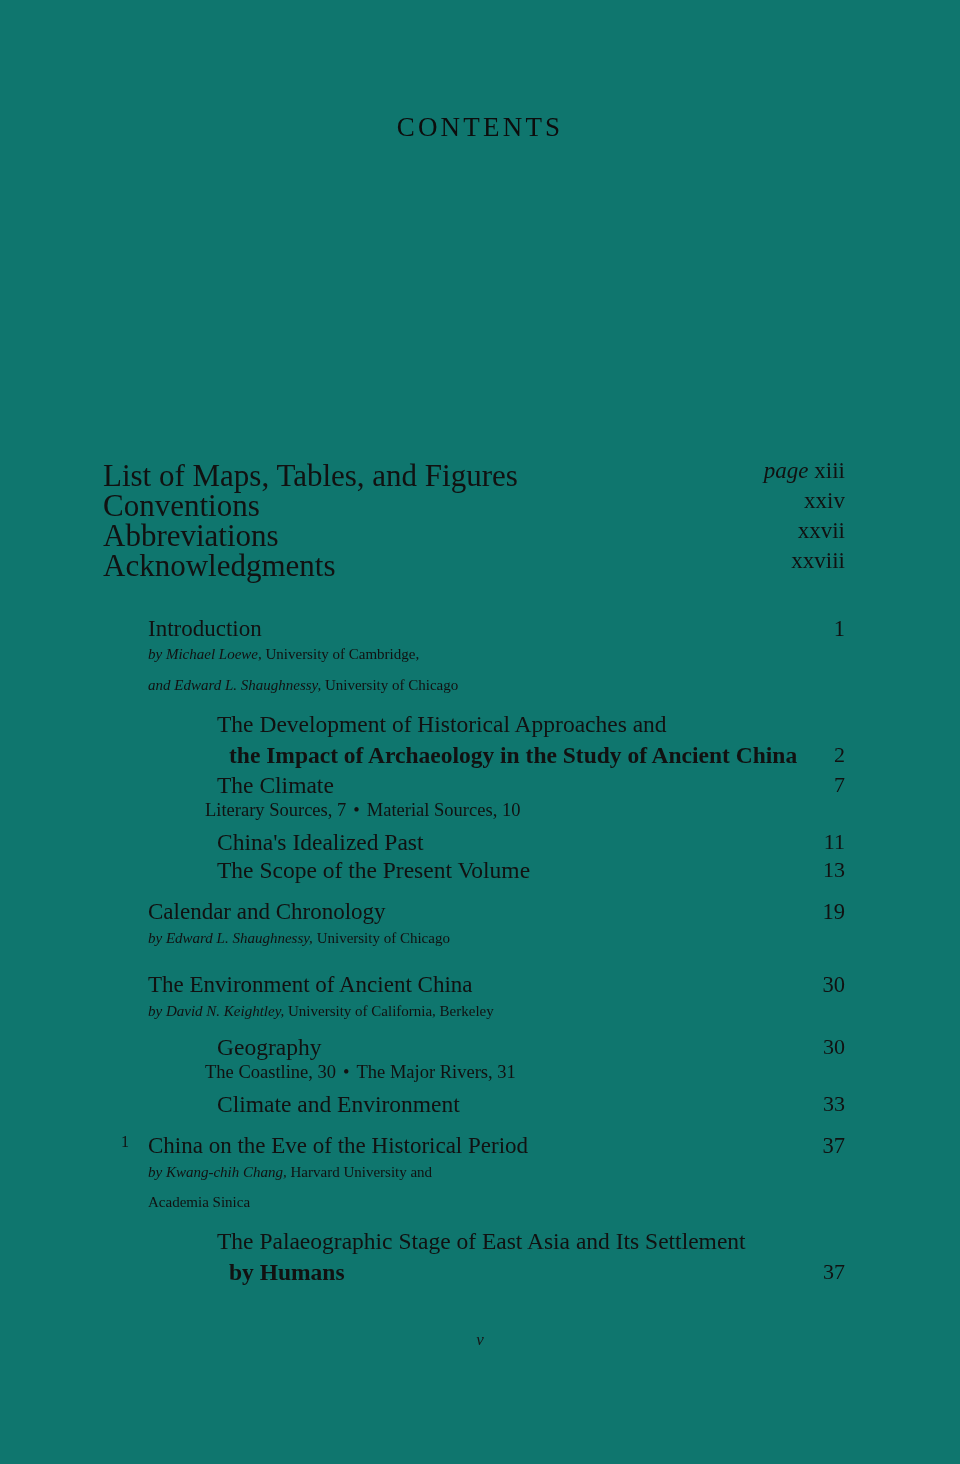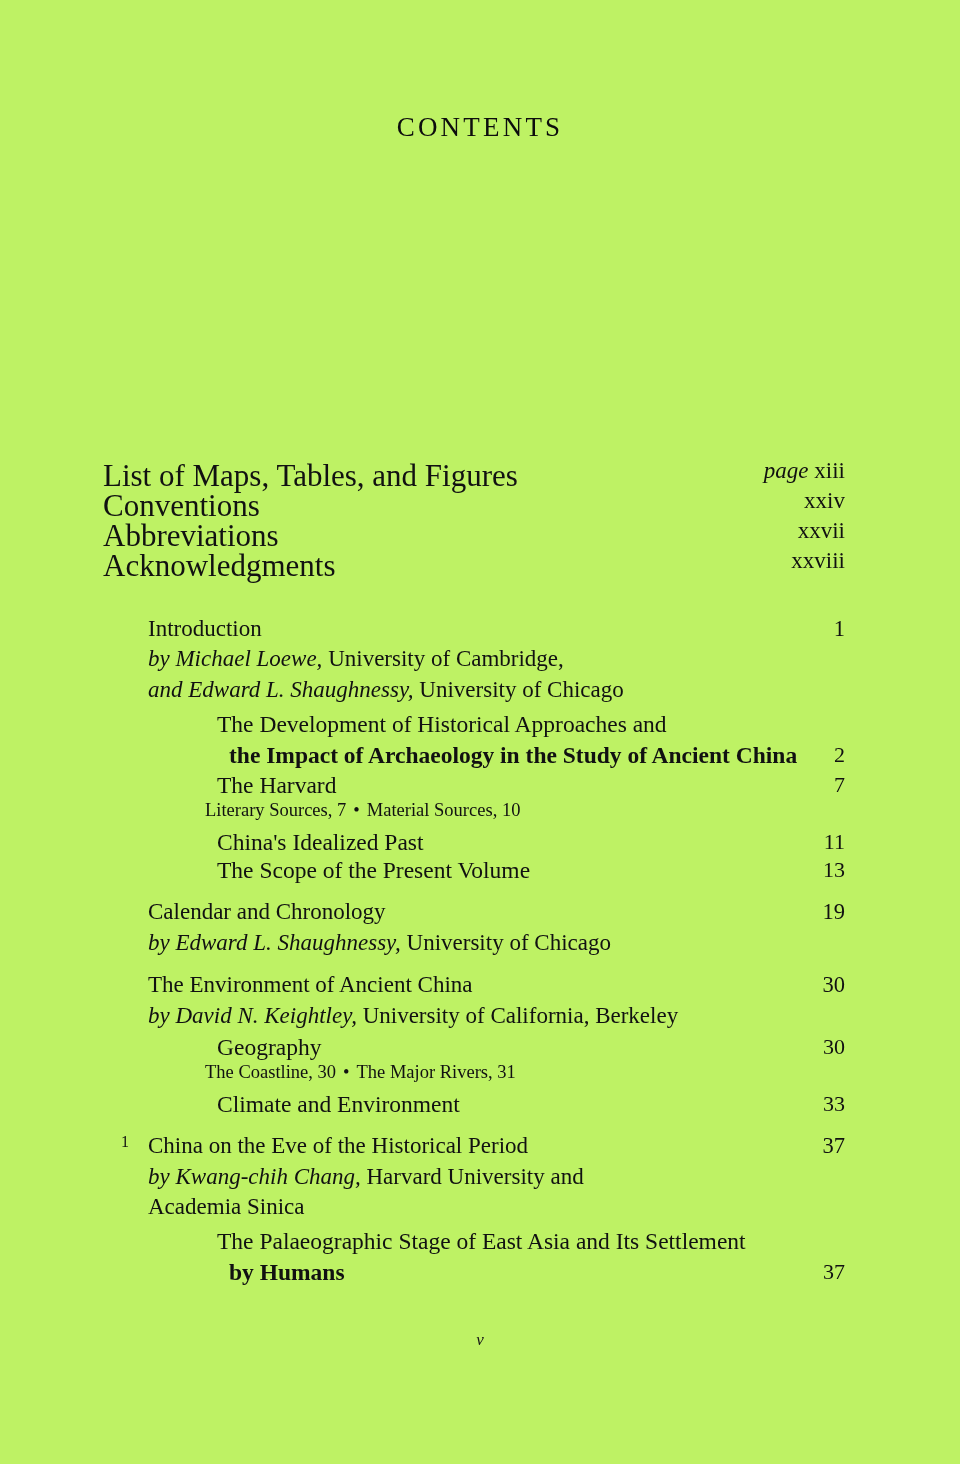--- a/index.html
+++ b/index.html
@@ -5,21 +5,21 @@
 <style>
   html, body {
     margin: 0;
     padding: 0;
     background: #ffffff;
   }
   .page {
     position: relative;
     width: 960px;
     height: 1464px;
-    background: #bef264;
+    background: #0f766e;
     font-family: "Liberation Serif", "DejaVu Serif", serif;
     color: #111111;
     overflow: hidden;
   }
 
   
   .contents-title {
     position: absolute;
     top: 112px;
     left: 0;
@@ -75,21 +75,21 @@
 
   
   .lv1 .label {
     left: 148px;
     font-size: 23px;
   }
   .lv1 .pageno { font-size: 22.5px; }
 
   .byline .label {
     left: 148px;
-    font-size: 23px;
+    font-size: 15px;
   }
   .byline .name { font-style: italic; }
 
   .lv2 .label {
     left: 177px;
     font-size: 23.5px;
     margin-left: 40px;
   }
   .lv2 .label.hang {
     left: 189px;
@@ -155,21 +155,21 @@
     </div>
 
     <div class="row lv2" style="top:711px;">
       <span class="label">The Development of Historical Approaches and</span>
     </div>
     <div class="row lv2" style="top:742px;">
       <span class="label hang">the Impact of Archaeology in the Study of Ancient China</span>
       <span class="pageno">2</span>
     </div>
     <div class="row lv2" style="top:772px;">
-      <span class="label">The Harvard</span>
+      <span class="label">The Climate</span>
       <span class="pageno">7</span>
     </div>
     <div class="row lv3" style="top:800px;">
       <span class="label"><span>Literary Sources, 7</span><span class="sep">•</span><span>Material Sources, 10</span></span>
     </div>
     <div class="row lv2" style="top:829px;">
       <span class="label">China's Idealized Past</span>
       <span class="pageno">11</span>
     </div>
     <div class="row lv2" style="top:857px;">

